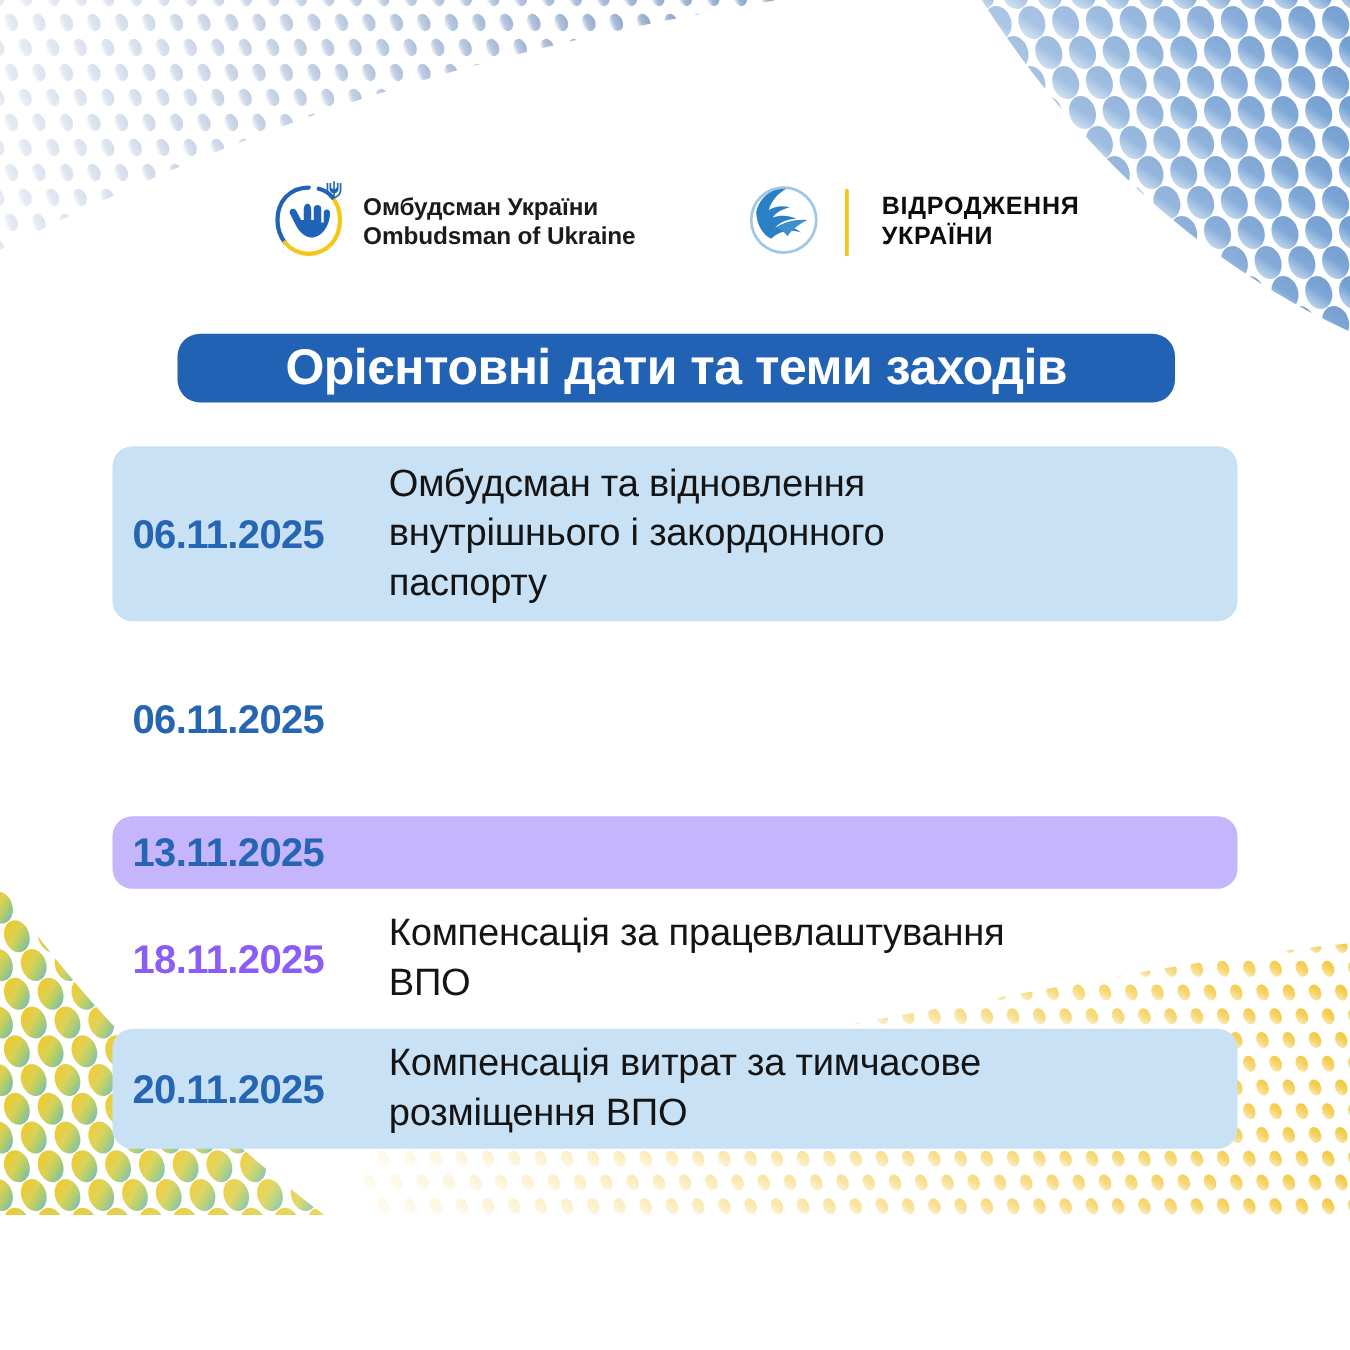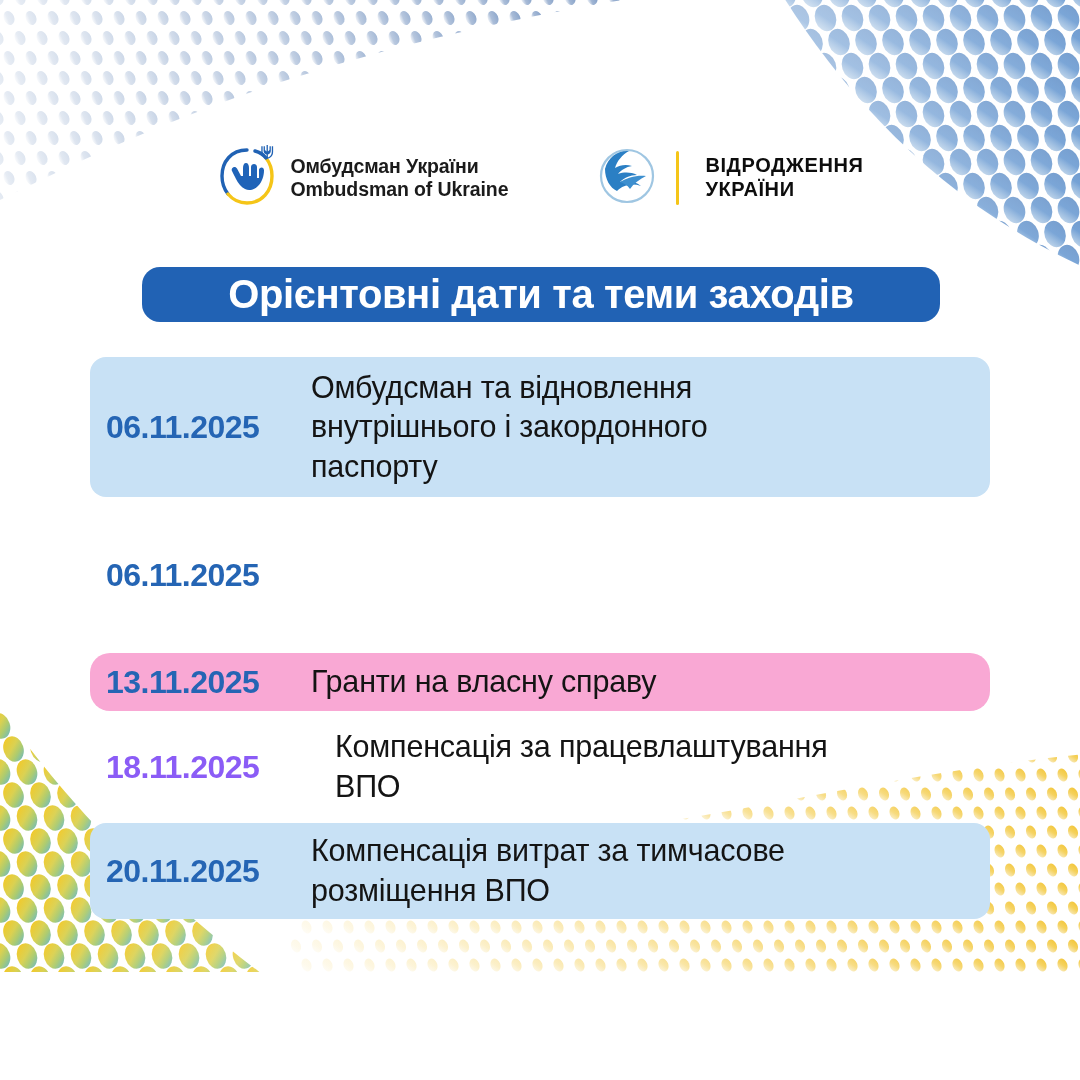--- a/index.html
+++ b/index.html
@@ -1965,27 +1965,26 @@
   <div id="schedule">
       <div class="row shaded h3" style="background: rgb(200, 225, 245);">
         <div class="row-date" style="color: rgb(37, 101, 180);">06.11.2025</div>
         <div class="row-topic" style="color: rgb(20, 20, 20);">Омбудсман та відновлення
 внутрішнього і закордонного
 паспорту</div>
       </div>
       <div class="row plain h3">
         <div class="row-date" style="color: rgb(37, 101, 180);">06.11.2025</div>
       </div>
-      <div class="row shaded h1" style="background: #f9a8d4; border-radius: 20px;">
+      <div class="row shaded h1" style="background: #c4b5fd;">
         <div class="row-date" style="color: rgb(37, 101, 180);">13.11.2025</div>
-        <div class="row-topic" style="color: rgb(20, 20, 20);">Гранти на власну справу</div>
       </div>
       <div class="row plain h2">
         <div class="row-date" style="color: #8b5cf6;">18.11.2025</div>
-        <div class="row-topic" style="color: rgb(20, 20, 20); margin-left: 24px;">Компенсація за працевлаштування
+        <div class="row-topic" style="color: rgb(20, 20, 20);">Компенсація за працевлаштування
 ВПО</div>
       </div>
       <div class="row shaded h2" style="background: rgb(200, 225, 245);">
         <div class="row-date" style="color: rgb(37, 101, 180);">20.11.2025</div>
         <div class="row-topic" style="color: rgb(20, 20, 20);">Компенсація витрат за тимчасове
 розміщення ВПО</div>
       </div>
     </div>
 
 </div>

